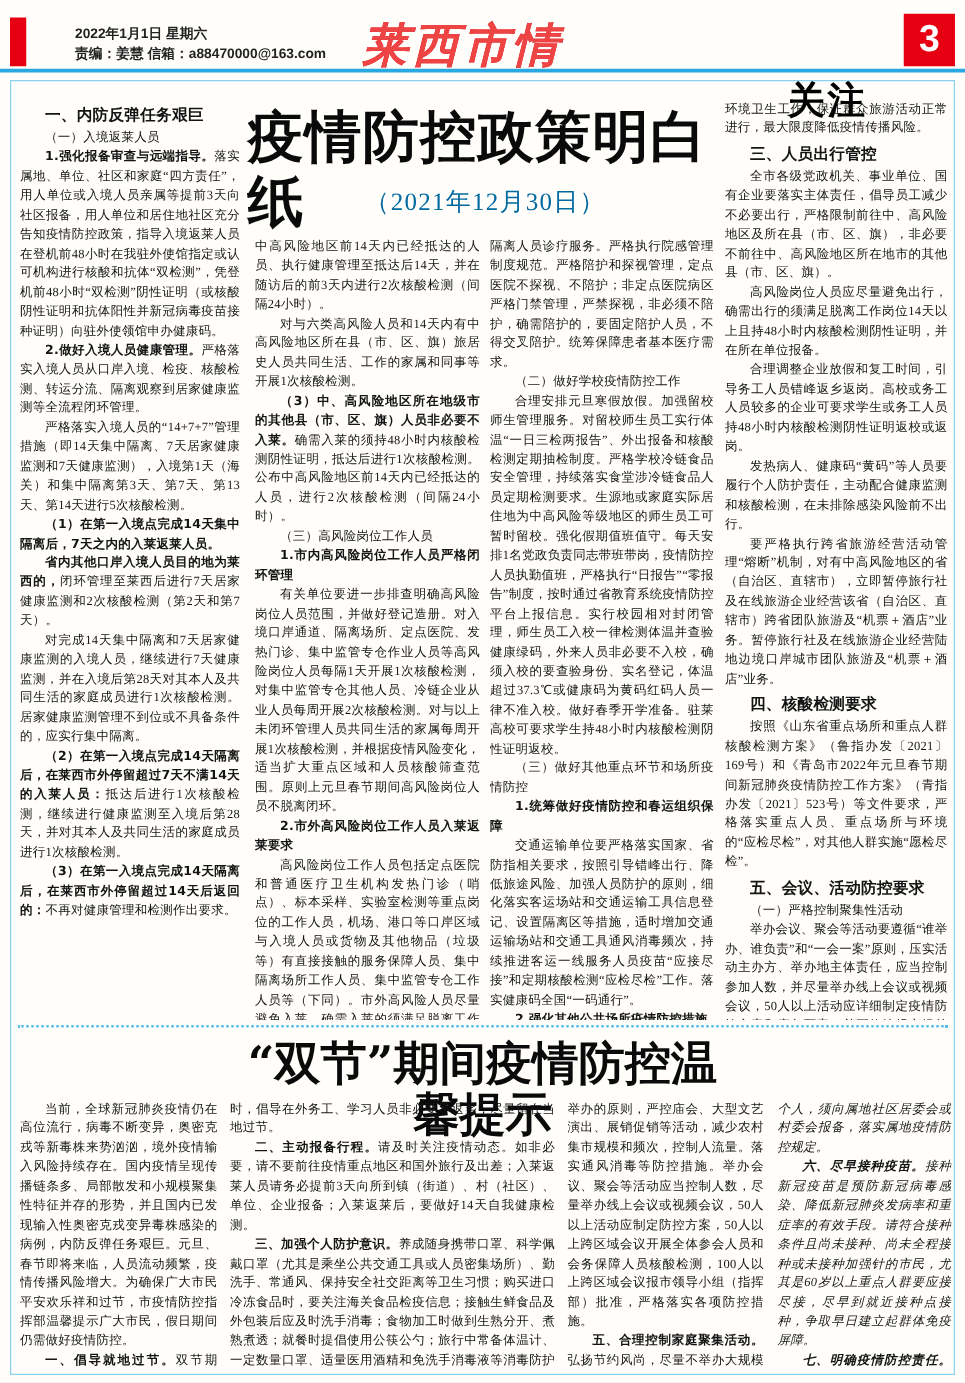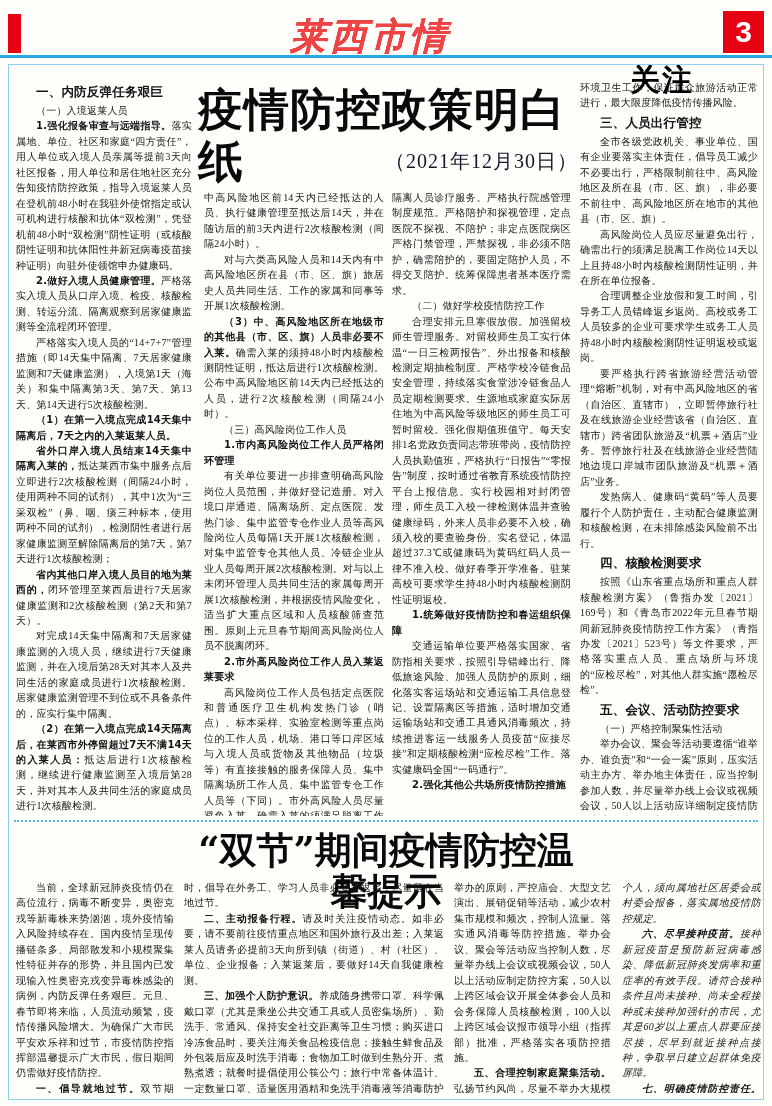--- a/index.html
+++ b/index.html
@@ -20,22 +20,22 @@
   .hdr-rule{position:absolute;left:0;top:55px;width:772px;height:3px;background:#29a9e1;}
   
   .content-frame{position:absolute;left:8px;top:64px;width:754px;height:1034px;
                  border:1px solid #8ed0f0;}
   .dotted-div{position:absolute;left:14px;top:820px;width:744px;height:0;
               border-top:2px dotted #56bde8;}
   
   .a1-title{position:absolute;left:198px;top:84px;width:380px;text-align:left;
             font-size:45px;font-weight:900;letter-spacing:1px;line-height:1.15;
             font-family:"DejaVu Serif",serif;color:#0a0a0a;}
-  .a1-sub{position:absolute;left:198px;top:148px;width:380px;text-align:right;
-          font-size:20px;letter-spacing:1px;color:#0f172a;}
+  .a1-sub{position:absolute;left:198px;top:148px;width:380px;text-align:center;
+          font-size:20px;letter-spacing:1px;color:#0369a1;}
   .col{position:absolute;overflow:hidden;font-size:10px;line-height:15.45px;
        text-align:justify;letter-spacing:.2px;}
   .col p{margin:0;}
   .p-body{text-indent:2em;}
   .p-cont{text-indent:0;}
   .p-sub{text-indent:2em;}
   .p-lead{text-indent:2em;}
   .p-lead b,.p-boldp b,.p-sec b{font-family:"DejaVu Sans",sans-serif;font-weight:bold;}
   .p-boldp{text-indent:2em;font-weight:bold;font-family:"DejaVu Sans",sans-serif;}
   .p-sec{text-indent:1.6em;font-weight:bold;font-size:12.5px;line-height:19px;
@@ -52,69 +52,73 @@
   .col-b2{left:184px;top:880px;width:260px;height:213px;}
   .col-b3{left:454px;top:880px;width:157px;height:213px;}
   .col-b4{left:622px;top:880px;width:139px;height:213px;font-style:italic;}
 </style>
 </head>
 <body>
 
 <div class="page">
 
   <div class="hdr-redbar"></div>
+  <div class="hdr-meta">
+    <div>2022年1月1日 星期六</div>
+    <div>责编：姜慧 信箱：a88470000@163.com</div>
+  </div>
   <div class="masthead">莱西市情</div>
   <div class="hdr-section">关注</div>
   <div class="hdr-pagebox">3</div>
   <div class="hdr-rule"></div>
 
   <div class="content-frame"></div>
 
   <div class="a1-title">疫情防控政策明白纸</div>
   <div class="a1-sub">（2021年12月30日）</div>
 
   <div class="col col-sidebar">
       <p class="p-sec"><b>一、内防反弹任务艰巨</b></p>
       <p class="p-sub">（一）入境返莱人员</p>
       <p class="p-lead"><b>1.强化报备审查与远端指导。</b>落实属地、单位、社区和家庭“四方责任”，用人单位或入境人员亲属等提前3天向社区报备，用人单位和居住地社区充分告知疫情防控政策，指导入境返莱人员在登机前48小时在我驻外使馆指定或认可机构进行核酸和抗体“双检测”，凭登机前48小时“双检测”阴性证明（或核酸阴性证明和抗体阳性并新冠病毒疫苗接种证明）向驻外使领馆申办健康码。</p>
       <p class="p-lead"><b>2.做好入境人员健康管理。</b>严格落实入境人员从口岸入境、检疫、核酸检测、转运分流、隔离观察到居家健康监测等全流程闭环管理。</p>
       <p class="p-body">严格落实入境人员的“14+7+7”管理措施（即14天集中隔离、7天居家健康监测和7天健康监测），入境第1天（海关）和集中隔离第3天、第7天、第13天、第14天进行5次核酸检测。</p>
       <p class="p-boldp"><b>（1）在第一入境点完成14天集中隔离后，7天之内的入莱返莱人员。</b></p>
-      <p class="p-lead"><b>省外口岸入境人员结束14天集中隔离入莱的，</b>抵达莱西市集中服务点后立即进行2次核酸检测（间隔24小时，使用两种不同的试剂），其中1次为“三采双检”（鼻、咽、痰三种标本，使用两种不同的试剂），检测阴性者进行居家健康监测至解除隔离后的第7天，第7天进行1次核酸检测；</p>
       <p class="p-lead"><b>省内其他口岸入境人员目的地为莱西的，</b>闭环管理至莱西后进行7天居家健康监测和2次核酸检测（第2天和第7天）。</p>
       <p class="p-body">对完成14天集中隔离和7天居家健康监测的入境人员，继续进行7天健康监测，并在入境后第28天对其本人及共同生活的家庭成员进行1次核酸检测。居家健康监测管理不到位或不具备条件的，应实行集中隔离。</p>
       <p class="p-lead"><b>（2）在第一入境点完成14天隔离后，在莱西市外停留超过7天不满14天的入莱人员：</b>抵达后进行1次核酸检测，继续进行健康监测至入境后第28天，并对其本人及共同生活的家庭成员进行1次核酸检测。</p>
       <p class="p-lead"><b>（3）在第一入境点完成14天隔离后，在莱西市外停留超过14天后返回的：</b>不再对健康管理和检测作出要求。</p>
     </div>
   <div class="col col-a">
       <p class="p-cont">中高风险地区前14天内已经抵达的人员、执行健康管理至抵达后14天，并在随访后的前3天内进行2次核酸检测（间隔24小时）。</p>
       <p class="p-body">对与六类高风险人员和14天内有中高风险地区所在县（市、区、旗）旅居史人员共同生活、工作的家属和同事等开展1次核酸检测。</p>
       <p class="p-lead"><b>（3）中、高风险地区所在地级市的其他县（市、区、旗）人员非必要不入莱。</b>确需入莱的须持48小时内核酸检测阴性证明，抵达后进行1次核酸检测。公布中高风险地区前14天内已经抵达的人员，进行2次核酸检测（间隔24小时）。</p>
       <p class="p-sub">（三）高风险岗位工作人员</p>
       <p class="p-boldp"><b>1.市内高风险岗位工作人员严格闭环管理</b></p>
       <p class="p-body">有关单位要进一步排查明确高风险岗位人员范围，并做好登记造册。对入境口岸通道、隔离场所、定点医院、发热门诊、集中监管专仓作业人员等高风险岗位人员每隔1天开展1次核酸检测，对集中监管专仓其他人员、冷链企业从业人员每周开展2次核酸检测。对与以上未闭环管理人员共同生活的家属每周开展1次核酸检测，并根据疫情风险变化，适当扩大重点区域和人员核酸筛查范围。原则上元旦春节期间高风险岗位人员不脱离闭环。</p>
       <p class="p-boldp"><b>2.市外高风险岗位工作人员入莱返莱要求</b></p>
       <p class="p-body">高风险岗位工作人员包括定点医院和普通医疗卫生机构发热门诊（哨点）、标本采样、实验室检测等重点岗位的工作人员，机场、港口等口岸区域与入境人员或货物及其他物品（垃圾等）有直接接触的服务保障人员、集中隔离场所工作人员、集中监管专仓工作人员等（下同）。市外高风险人员尽量避免入莱，确需入莱的须满足脱离工作岗位14天以上且持48小时内核酸检测阴性证明，并提前3天向目的地社区（村居）报备，纳入当地防控管理。</p>
     </div>
   <div class="col col-b">
       <p class="p-cont">隔离人员诊疗服务。严格执行院感管理制度规范。严格陪护和探视管理，定点医院不探视、不陪护；非定点医院病区严格门禁管理，严禁探视，非必须不陪护，确需陪护的，要固定陪护人员，不得交叉陪护。统筹保障患者基本医疗需求。</p>
       <p class="p-sub">（二）做好学校疫情防控工作</p>
       <p class="p-body">合理安排元旦寒假放假。加强留校师生管理服务。对留校师生员工实行体温“一日三检两报告”、外出报备和核酸检测定期抽检制度。严格学校冷链食品安全管理，持续落实食堂涉冷链食品人员定期检测要求。生源地或家庭实际居住地为中高风险等级地区的师生员工可暂时留校。强化假期值班值守。每天安排1名党政负责同志带班带岗，疫情防控人员执勤值班，严格执行“日报告”“零报告”制度，按时通过省教育系统疫情防控平台上报信息。实行校园相对封闭管理，师生员工入校一律检测体温并查验健康绿码，外来人员非必要不入校，确须入校的要查验身份、实名登记，体温超过37.3℃或健康码为黄码红码人员一律不准入校。做好春季开学准备。驻莱高校可要求学生持48小时内核酸检测阴性证明返校。</p>
+      <p class="p-sub">（三）做好其他重点环节和场所疫情防控</p>
       <p class="p-boldp"><b>1.统筹做好疫情防控和春运组织保障</b></p>
       <p class="p-body">交通运输单位要严格落实国家、省防指相关要求，按照引导错峰出行、降低旅途风险、加强人员防护的原则，细化落实客运场站和交通运输工具信息登记、设置隔离区等措施，适时增加交通运输场站和交通工具通风消毒频次，持续推进客运一线服务人员疫苗“应接尽接”和定期核酸检测“应检尽检”工作。落实健康码全国“一码通行”。</p>
       <p class="p-boldp"><b>2.强化其他公共场所疫情防控措施</b></p>
     </div>
   <div class="col col-c">
       <p class="p-cont">环境卫生工作，保证群众旅游活动正常进行，最大限度降低疫情传播风险。</p>
       <p class="p-sec"><b>三、人员出行管控</b></p>
       <p class="p-body">全市各级党政机关、事业单位、国有企业要落实主体责任，倡导员工减少不必要出行，严格限制前往中、高风险地区及所在县（市、区、旗），非必要不前往中、高风险地区所在地市的其他县（市、区、旗）。</p>
       <p class="p-body">高风险岗位人员应尽量避免出行，确需出行的须满足脱离工作岗位14天以上且持48小时内核酸检测阴性证明，并在所在单位报备。</p>
       <p class="p-body">合理调整企业放假和复工时间，引导务工人员错峰返乡返岗。高校或务工人员较多的企业可要求学生或务工人员持48小时内核酸检测阴性证明返校或返岗。</p>
+      <p class="p-body">发热病人、健康码“黄码”等人员要履行个人防护责任，主动配合健康监测和核酸检测，在未排除感染风险前不出行。</p>
       <p class="p-body">要严格执行跨省旅游经营活动管理“熔断”机制，对有中高风险地区的省（自治区、直辖市），立即暂停旅行社及在线旅游企业经营该省（自治区、直辖市）跨省团队旅游及“机票＋酒店”业务。暂停旅行社及在线旅游企业经营陆地边境口岸城市团队旅游及“机票＋酒店”业务。</p>
-      <p class="p-body">发热病人、健康码“黄码”等人员要履行个人防护责任，主动配合健康监测和核酸检测，在未排除感染风险前不出行。</p>
       <p class="p-sec"><b>四、核酸检测要求</b></p>
       <p class="p-body">按照《山东省重点场所和重点人群核酸检测方案》（鲁指办发〔2021〕169号）和《青岛市2022年元旦春节期间新冠肺炎疫情防控工作方案》（青指办发〔2021〕523号）等文件要求，严格落实重点人员、重点场所与环境的“应检尽检”，对其他人群实施“愿检尽检”。</p>
       <p class="p-sec"><b>五、会议、活动防控要求</b></p>
       <p class="p-sub">（一）严格控制聚集性活动</p>
       <p class="p-body">举办会议、聚会等活动要遵循“谁举办、谁负责”和“一会一案”原则，压实活动主办方、举办地主体责任，应当控制参加人数，并尽量举办线上会议或视频会议，50人以上活动应详细制定疫情防控方案和应急预案，并严格按规定提前21个工作日（遇特殊情况，应至少提前14个工作日报审；若低于14个工作日报审的，指挥部将不予审批，责令其取消会议活动或者延期举行）进行审批，50人以上跨区域会议还需开展全体参会人员和会务保障人员核酸检测，100人以上跨区域会议报青岛市委领导小组（指挥部）批准，并严格落实各项防控措施。公安、交通、卫生健康、市场监管等部门要按职责落实防控措施，严防活动期间发生疫情。</p>
     </div>
 
   <div class="dotted-div"></div>
 
   <div class="a2-title">“双节”期间疫情防控温馨提示</div>

